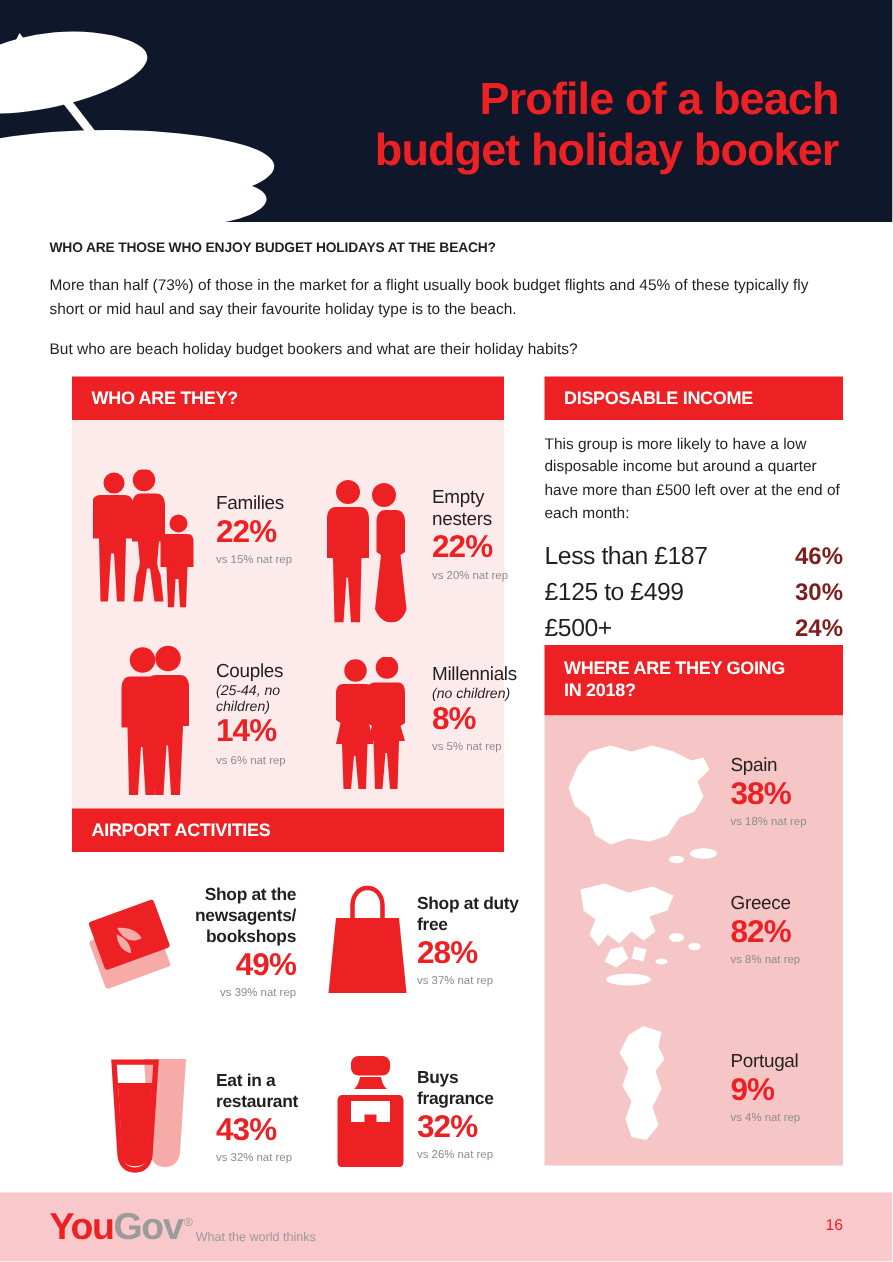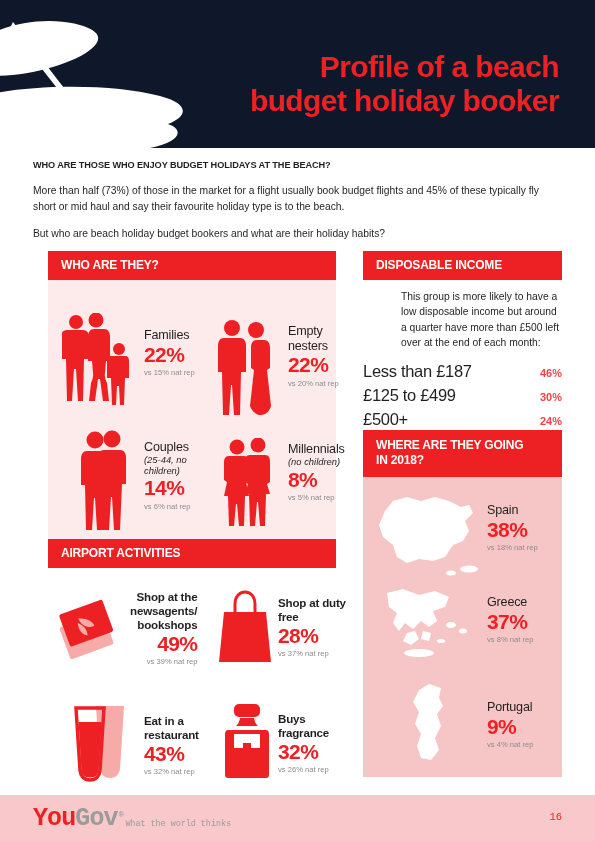--- a/index.html
+++ b/index.html
@@ -48,27 +48,27 @@
   #panel-who { left: 33px; top: 251px; width: 303px; }
   #panel-who .panel-body { background: #fdebeb; height: 276px; position: relative; }
 
   
   #panel-airport { left: 33px; top: 539px; width: 303px; }
   #panel-airport .panel-body { background: #ffffff; height: 240px; position: relative; }
 
   
   #panel-income { left: 348px; top: 251px; width: 214px; }
   #panel-income .panel-body { background: #fff; padding: 9px 0 0 0; }
-  .income-intro { font-size: 10.3px; color: #231f20; line-height: 1.5; margin-bottom: 11px; margin-left: 38px; }
+  .income-intro { font-size: 10.3px; color: #231f20; line-height: 1.5; margin-bottom: 11px; }
   .income-row {
     display: flex; align-items: baseline; justify-content: space-between;
     margin-bottom: 5px;
   }
   .income-label { font-size: 16.5px; color: #231f20; letter-spacing: -0.3px; }
-  .income-val { font-size: 11px; color: #ef4444; font-weight: bold; }
+  .income-val { font-size: 16px; color: #7f1d1d; font-weight: bold; }
 
   
   #panel-where { left: 348px; top: 430px; width: 214px; }
   #panel-where .panel-head { padding: 8px 12px 9px 13px; }
   #panel-where .panel-body { background: #f6c6c6; height: 300px; position: relative; }
 
   
   .stat { position: absolute; }
   .stat-icon { position: absolute; }
   .stat-text { position: absolute; }
@@ -80,21 +80,20 @@
   .stat-pct {
     font-size: 21px; font-weight: bold; color: #ed2024;
     line-height: 1.08; letter-spacing: -0.6px; margin-top: 1px;
   }
   .stat-nat { font-size: 7.6px; color: #8c8c8c; margin-top: 2px; }
 
   
   .footer {
     position: absolute; left: 0; bottom: 0; width: 595px; height: 46px;
     background: #f9c8ca;
-    font-family: Liberation Mono, monospace;
   }
   .logo { position: absolute; left: 33px; top: 11px; display: flex; align-items: flex-end; }
   .logo-you { font-size: 25px; font-weight: bold; color: #ed2024; letter-spacing: -0.9px; line-height: 1; }
   .logo-gov { font-size: 25px; font-weight: bold; color: #9b9b9b; letter-spacing: -0.9px; line-height: 1; }
   .logo-reg { font-size: 8px; color: #9b9b9b; vertical-align: super; line-height: 1; margin-left: 1px; position: relative; top: -12px; }
   .logo-tag { font-size: 8.4px; color: #9b9b9b; margin-left: 2px; position: relative; top: -2px; }
   .page-num { position: absolute; right: 33px; top: 16px; font-size: 10.5px; color: #ed2024; }
 </style>
 </head>
 <body>
@@ -308,21 +307,21 @@
           <path d="M10 6 L 26 2 L 42 8 L 58 4 L 72 10 L 68 20 L 56 24 L 60 34 L 52 40 L 44 34 L 36 42 L 28 36 L 22 44 L 16 36 L 20 26 L 12 20 Z" fill="#ffffff"></path>
           <path d="M30 46 L 38 44 L 42 52 L 34 58 L 26 54 Z" fill="#ffffff"></path>
           <path d="M46 44 L 54 46 L 52 54 L 44 52 Z" fill="#ffffff"></path>
           <ellipse cx="74" cy="38" rx="5" ry="3" fill="#ffffff"></ellipse>
           <ellipse cx="86" cy="44" rx="4" ry="2.5" fill="#ffffff"></ellipse>
           <ellipse cx="42" cy="66" rx="15" ry="4" fill="#ffffff"></ellipse>
           <ellipse cx="64" cy="54" rx="4" ry="2" fill="#ffffff"></ellipse>
         </svg>
         <div class="stat-text" style="left:124px;top:8px;">
           <div class="stat-label">Greece</div>
-          <div class="stat-pct">37%</div>
+          <div class="stat-pct">82%</div>
           <div class="stat-nat">vs 8% nat rep</div>
         </div>
       </div>
 
       <div class="stat" style="left:0;top:205px;width:214px;height:95px;">
         <svg class="stat-icon" style="left:44px;top:0px;width:52px;height:86px;" viewBox="0 0 52 86">
           <path d="M22 2 L 34 6 L 32 16 L 36 24 L 30 32 L 34 44 L 28 56 L 32 68 L 24 78 L 14 76 L 10 64 L 14 52 L 8 42 L 12 30 L 6 20 L 12 8 Z" fill="#ffffff"></path>
         </svg>
         <div class="stat-text" style="left:124px;top:18px;">
           <div class="stat-label">Portugal</div>

